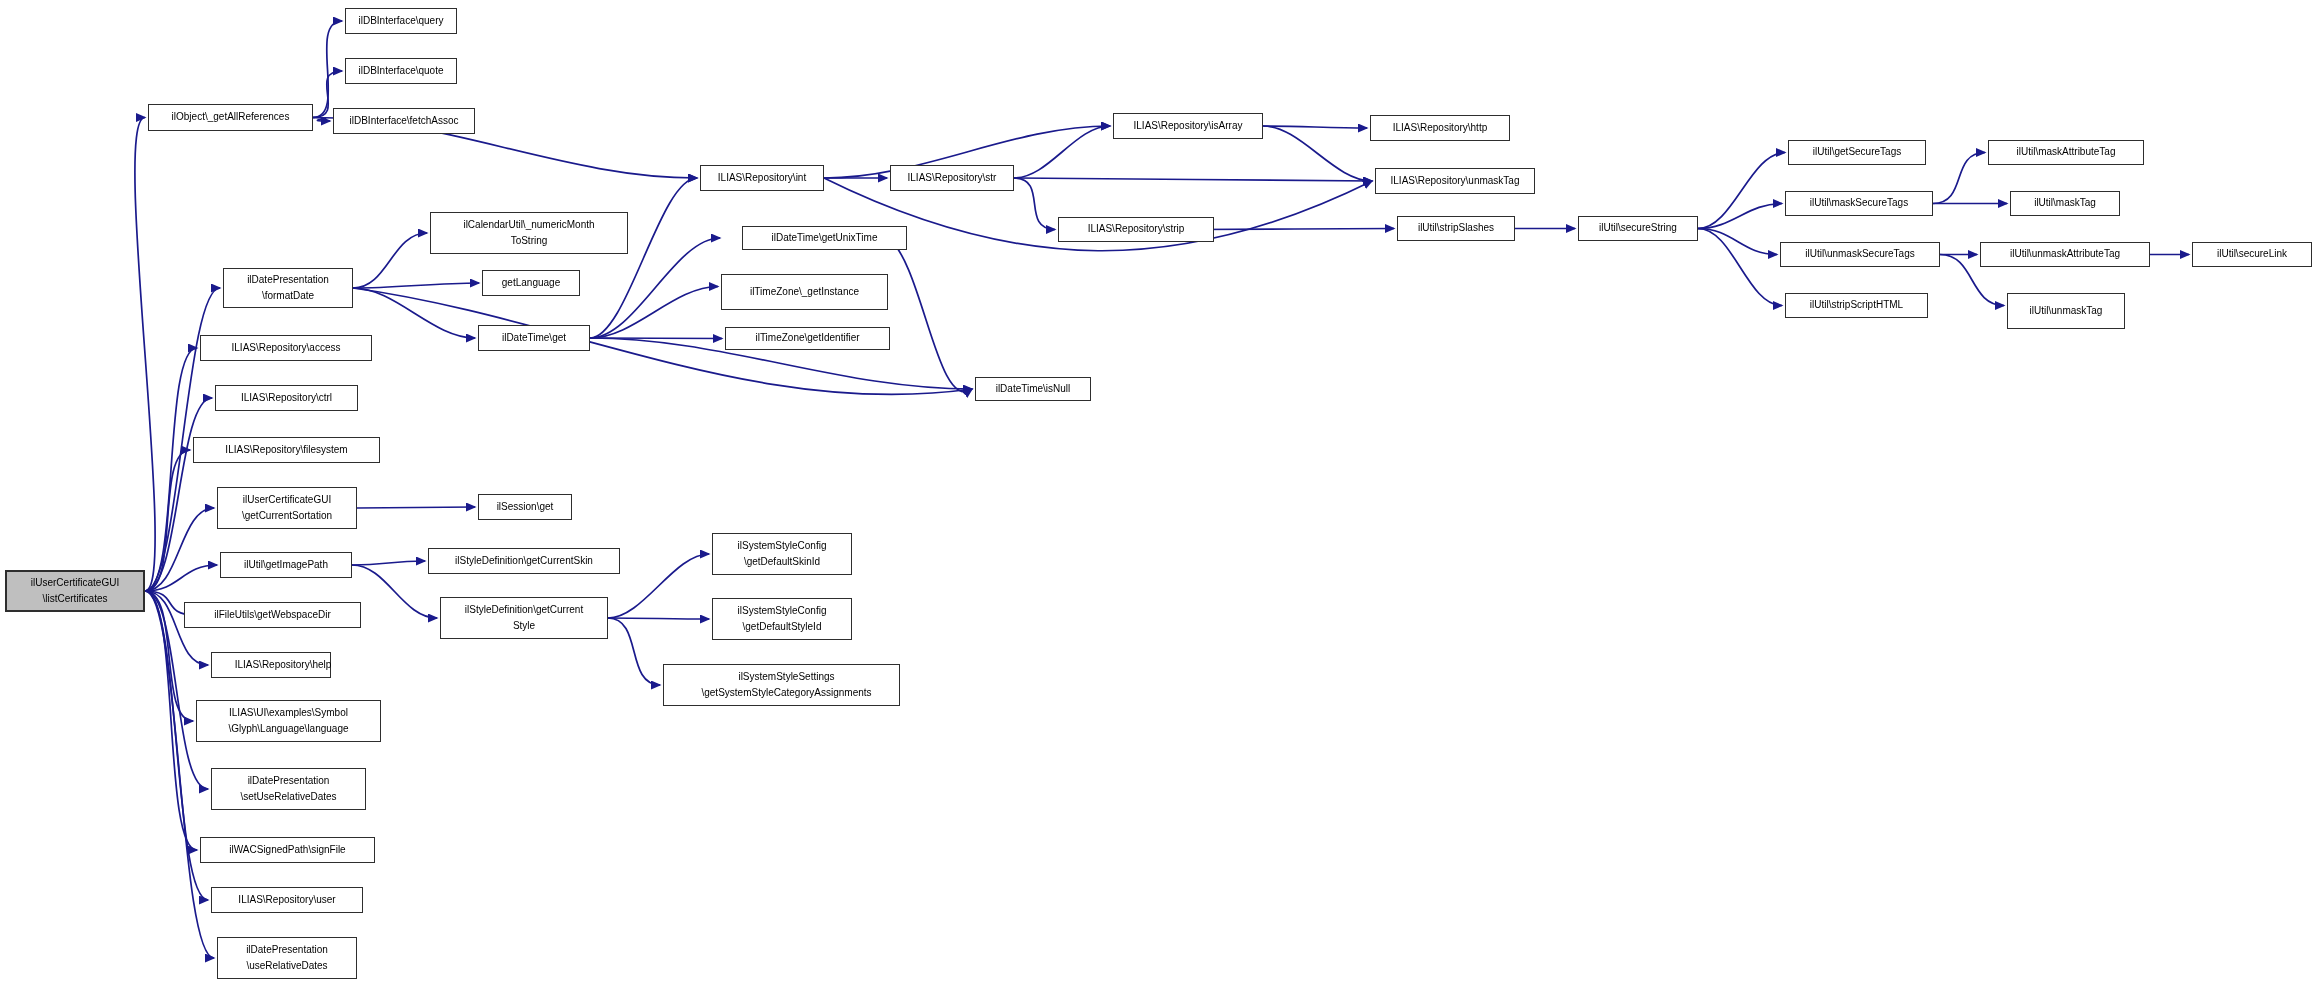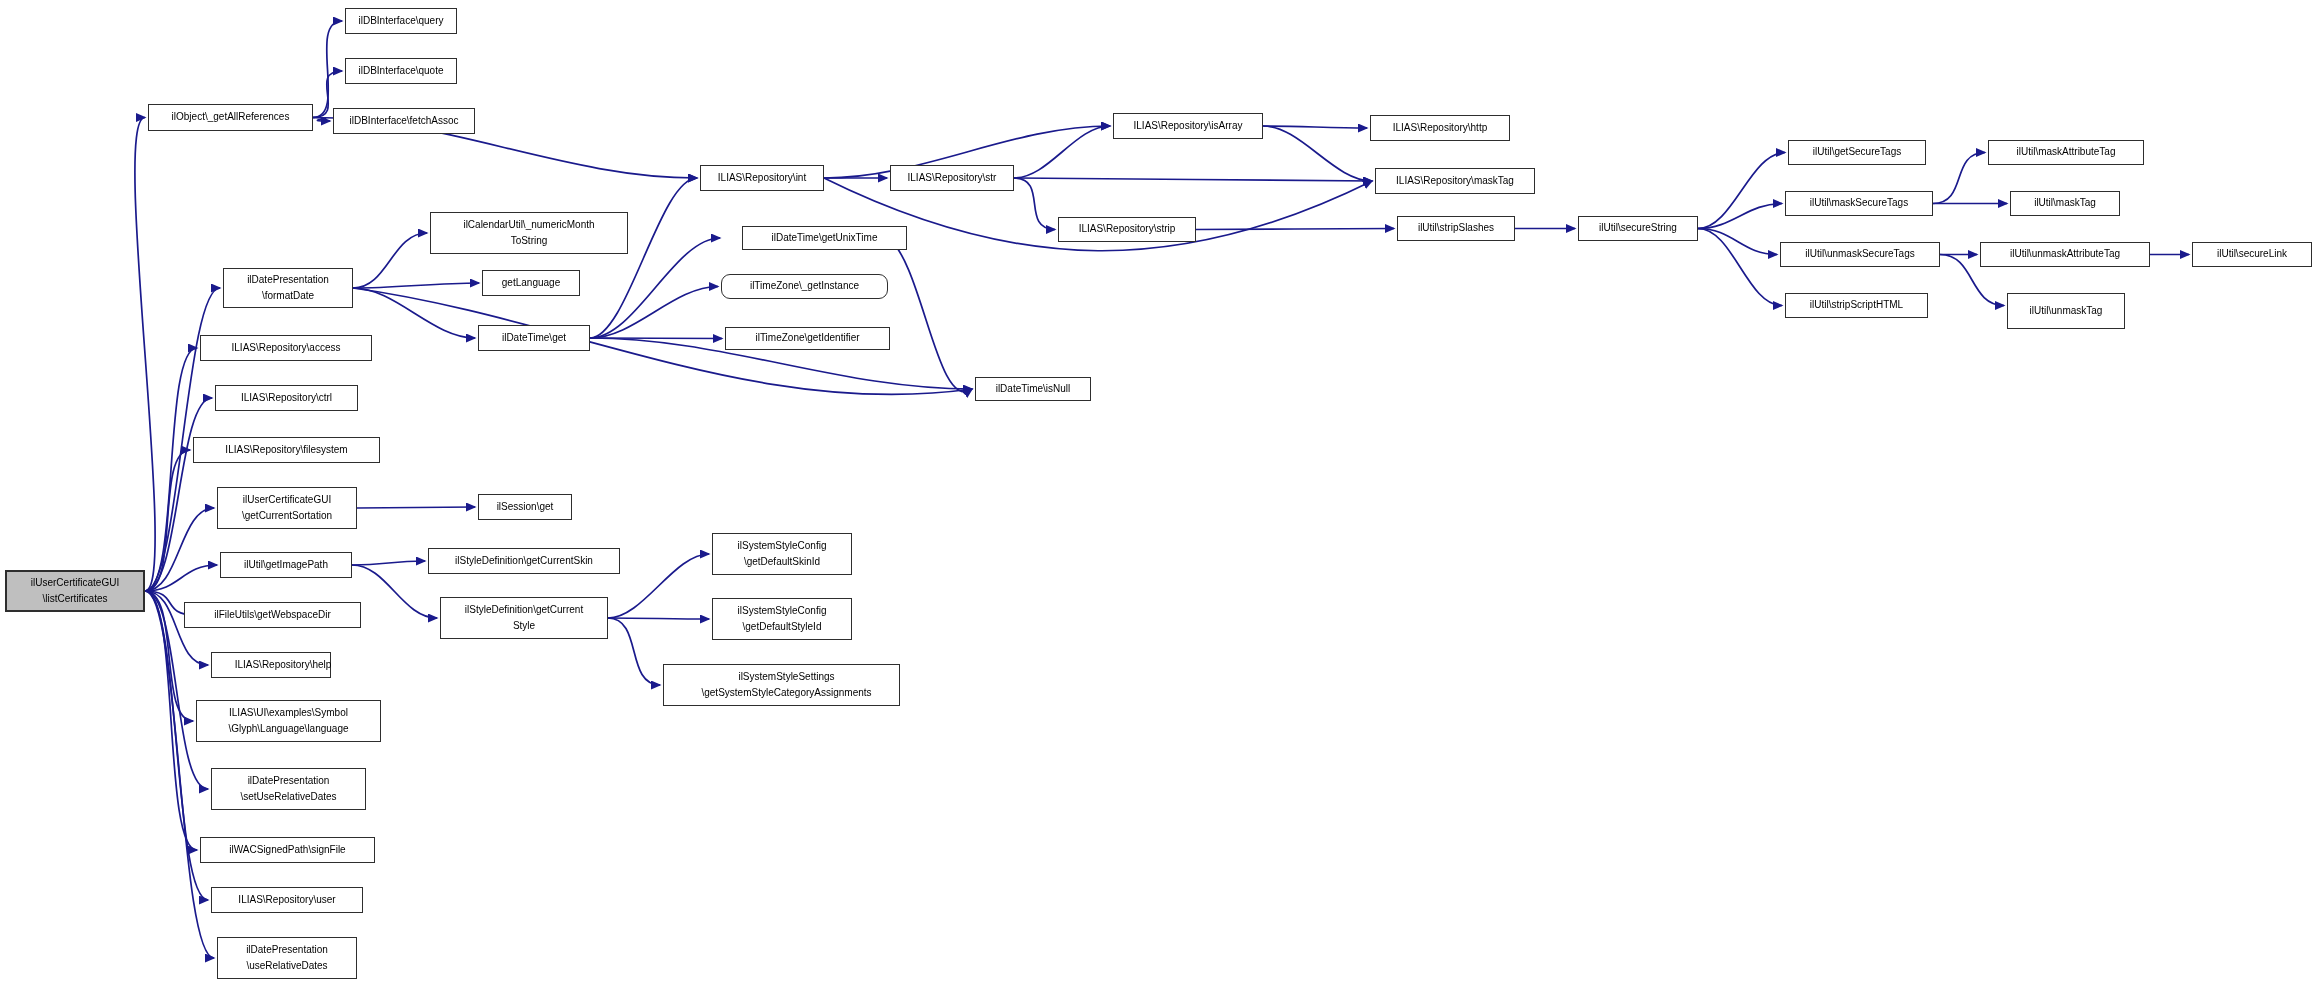--- a/index.html
+++ b/index.html
@@ -113,28 +113,28 @@
       <div class="node" style="left: 440px; top: 597px; width: 168px; height: 42px;">ilStyleDefinition\getCurrent
 Style</div>
       <div class="node" style="left: 712px; top: 533px; width: 140px; height: 42px;">ilSystemStyleConfig
 \getDefaultSkinId</div>
       <div class="node" style="left: 712px; top: 598px; width: 140px; height: 42px;">ilSystemStyleConfig
 \getDefaultStyleId</div>
       <div class="node" style="left: 663px; top: 664px; width: 237px; height: 42px; padding-left: 10px;">ilSystemStyleSettings
 \getSystemStyleCategoryAssignments</div>
       <div class="node" style="left: 700px; top: 165px; width: 124px; height: 26px;">ILIAS\Repository\int</div>
       <div class="node" style="left: 742px; top: 226px; width: 165px; height: 24px;">ilDateTime\getUnixTime</div>
-      <div class="node" style="left: 721px; top: 274px; width: 167px; height: 25px; border-radius: 9px;">ilTimeZone\_getInstance</div>
+      <div class="node" style="left: 721px; top: 274px; width: 167px; height: 36px;">ilTimeZone\_getInstance</div>
       <div class="node" style="left: 725px; top: 327px; width: 165px; height: 23px;">ilTimeZone\getIdentifier</div>
       <div class="node" style="left: 975px; top: 377px; width: 116px; height: 24px;">ilDateTime\isNull</div>
       <div class="node" style="left: 890px; top: 165px; width: 124px; height: 26px;">ILIAS\Repository\str</div>
-      <div class="node" style="left: 1058px; top: 217px; width: 138px; height: 25px;">ILIAS\Repository\strip</div>
+      <div class="node" style="left: 1058px; top: 217px; width: 156px; height: 25px;">ILIAS\Repository\strip</div>
       <div class="node" style="left: 1113px; top: 113px; width: 150px; height: 26px;">ILIAS\Repository\isArray</div>
       <div class="node" style="left: 1370px; top: 115px; width: 140px; height: 26px;">ILIAS\Repository\http</div>
-      <div class="node" style="left: 1375px; top: 168px; width: 160px; height: 26px;">ILIAS\Repository\maskTag</div>
+      <div class="node" style="left: 1375px; top: 168px; width: 160px; height: 26px;">ILIAS\Repository\unmaskTag</div>
       <div class="node" style="left: 1397px; top: 216px; width: 118px; height: 25px;">ilUtil\stripSlashes</div>
       <div class="node" style="left: 1578px; top: 216px; width: 120px; height: 25px;">ilUtil\secureString</div>
       <div class="node" style="left: 1788px; top: 140px; width: 138px; height: 25px;">ilUtil\getSecureTags</div>
       <div class="node" style="left: 1785px; top: 191px; width: 148px; height: 25px;">ilUtil\maskSecureTags</div>
       <div class="node" style="left: 1780px; top: 242px; width: 160px; height: 25px;">ilUtil\unmaskSecureTags</div>
       <div class="node" style="left: 1785px; top: 293px; width: 143px; height: 25px;">ilUtil\stripScriptHTML</div>
       <div class="node" style="left: 1988px; top: 140px; width: 156px; height: 25px;">ilUtil\maskAttributeTag</div>
       <div class="node" style="left: 2010px; top: 191px; width: 110px; height: 25px;">ilUtil\maskTag</div>
       <div class="node" style="left: 1980px; top: 242px; width: 170px; height: 25px;">ilUtil\unmaskAttributeTag</div>
       <div class="node" style="left: 2007px; top: 293px; width: 118px; height: 36px;">ilUtil\unmaskTag</div>

